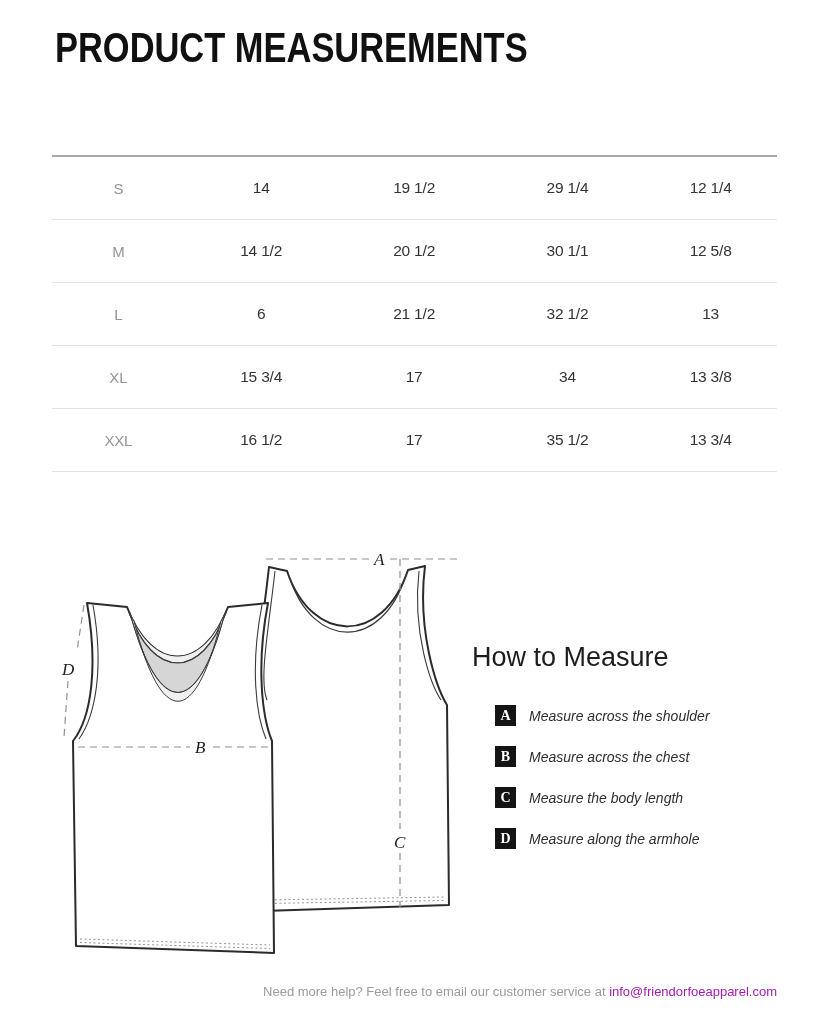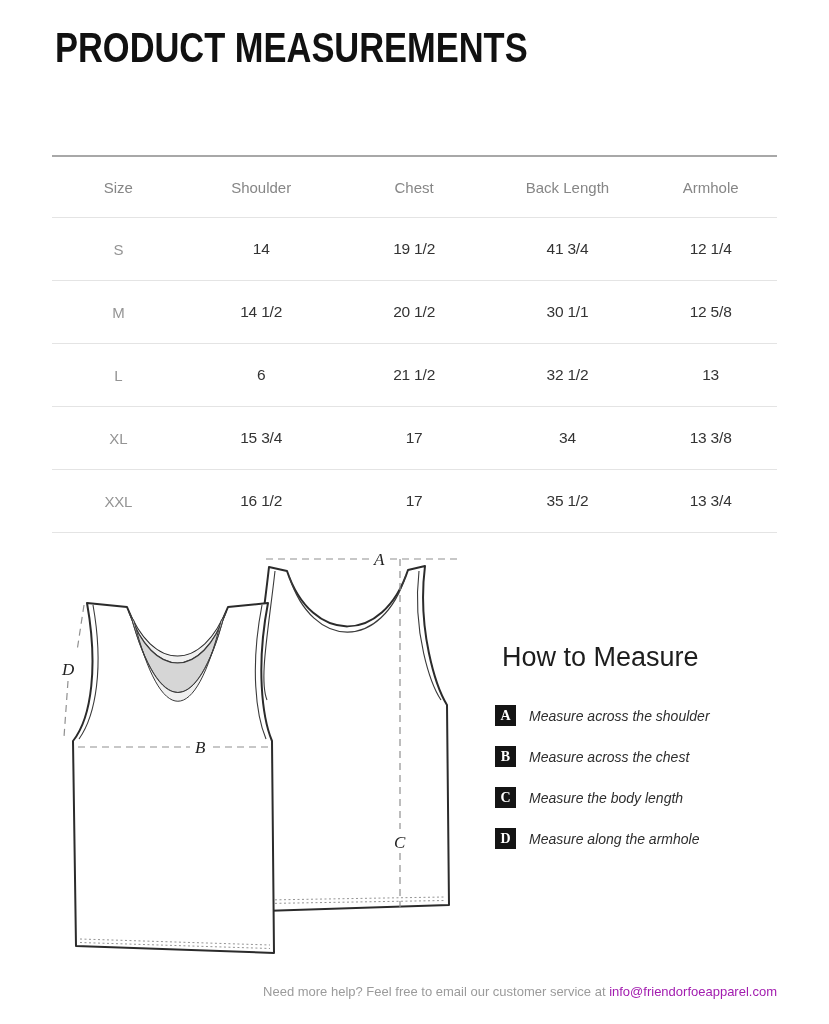--- a/index.html
+++ b/index.html
@@ -14,50 +14,43 @@
   .trow{display:grid;grid-template-columns:18.3% 21.1% 21.1% 21.2% 18.3%;align-items:center;
         border-bottom:1px solid #e4e4e4;height:62px;}
   .trow.head{height:60px;}
   .th{font-size:15px;color:#868686;text-align:center;}
   .td{font-size:15.5px;color:#333;text-align:center;letter-spacing:-.2px;}
   .td.size{color:#949494;font-size:15px;}
 
   .diagram{position:absolute;left:40px;top:545px;width:440px;height:430px;}
   .diagram text{font-family:"Liberation Serif", serif;font-style:italic;font-size:17px;fill:#222;}
 
-  .htm-heading{position:absolute;left:502px;top:642px;font-size:27px;font-weight:400;color:#1d1d1d;}
+  .htm-heading{position:absolute;left:472px;top:642px;font-size:27px;font-weight:400;color:#1d1d1d;}
   .htm-list{position:absolute;left:495px;top:705px;display:flex;flex-direction:column;gap:20px;}
   .htm-item{display:flex;align-items:center;gap:13px;}
   .htm-badge{width:21px;height:21px;background:#141414;color:#fff;display:flex;align-items:center;
              justify-content:center;font-family:"Liberation Serif", serif;font-weight:700;font-size:14px;}
   .htm-text{font-size:14px;color:#2e2e2e;font-style:italic;}
 
   .footer{position:absolute;top:984px;right:52px;font-size:13px;color:#9b9b9b;white-space:nowrap;}
   .footer .email{color:#a21caf;text-decoration:none;}
 </style>
 </head>
 <body>
 
 <div class="page">
 
   <div class="title">PRODUCT MEASUREMENTS</div>
 
   <div class="size-table">
-    <div class="trow head">
-      <div class="th">Size</div>
-      <div class="th">Shoulder</div>
-      <div class="th">Chest</div>
-      <div class="th">Back Length</div>
-      <div class="th">Armhole</div>
-    </div>
     <div class="trow">
       <div class="td size">S</div>
       <div class="td">14</div>
       <div class="td">19 1/2</div>
-      <div class="td">41 3/4</div>
+      <div class="td">29 1/4</div>
       <div class="td">12 1/4</div>
     </div>
     <div class="trow">
       <div class="td size">M</div>
       <div class="td">14 1/2</div>
       <div class="td">20 1/2</div>
       <div class="td">30 1/1</div>
       <div class="td">12 5/8</div>
     </div>
     <div class="trow">

